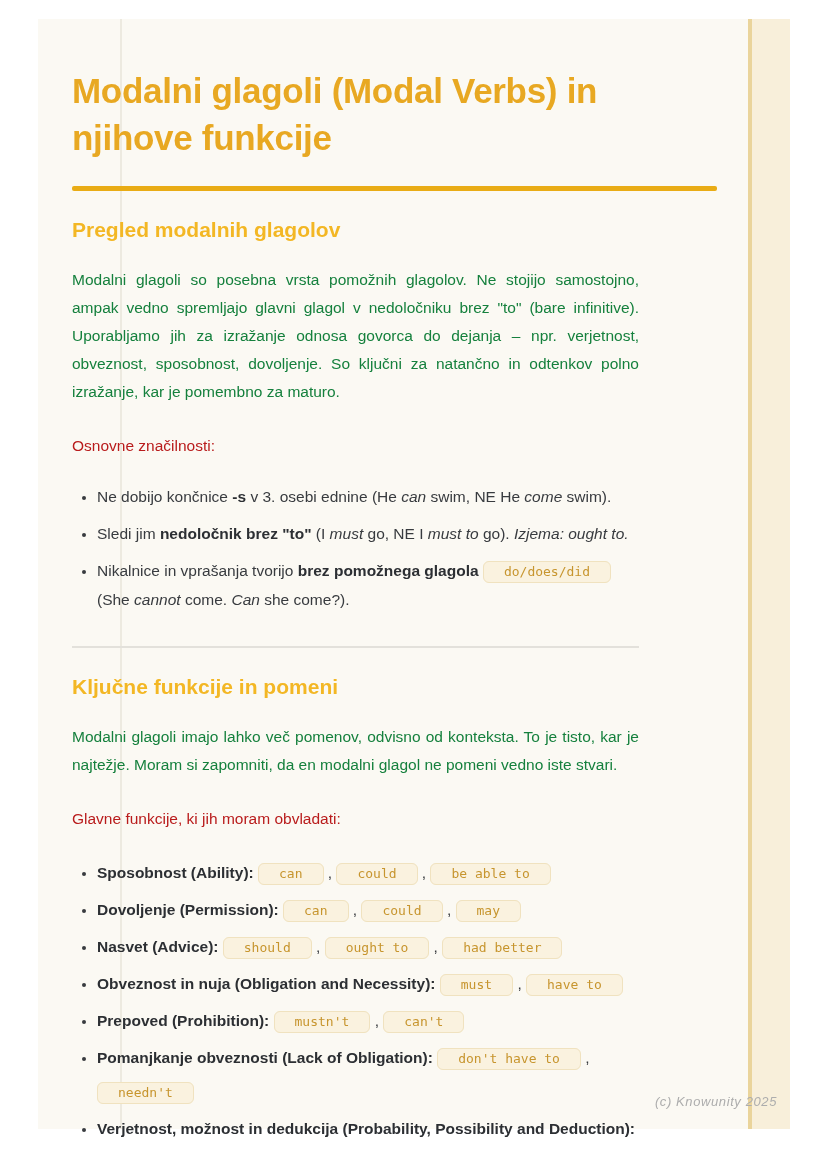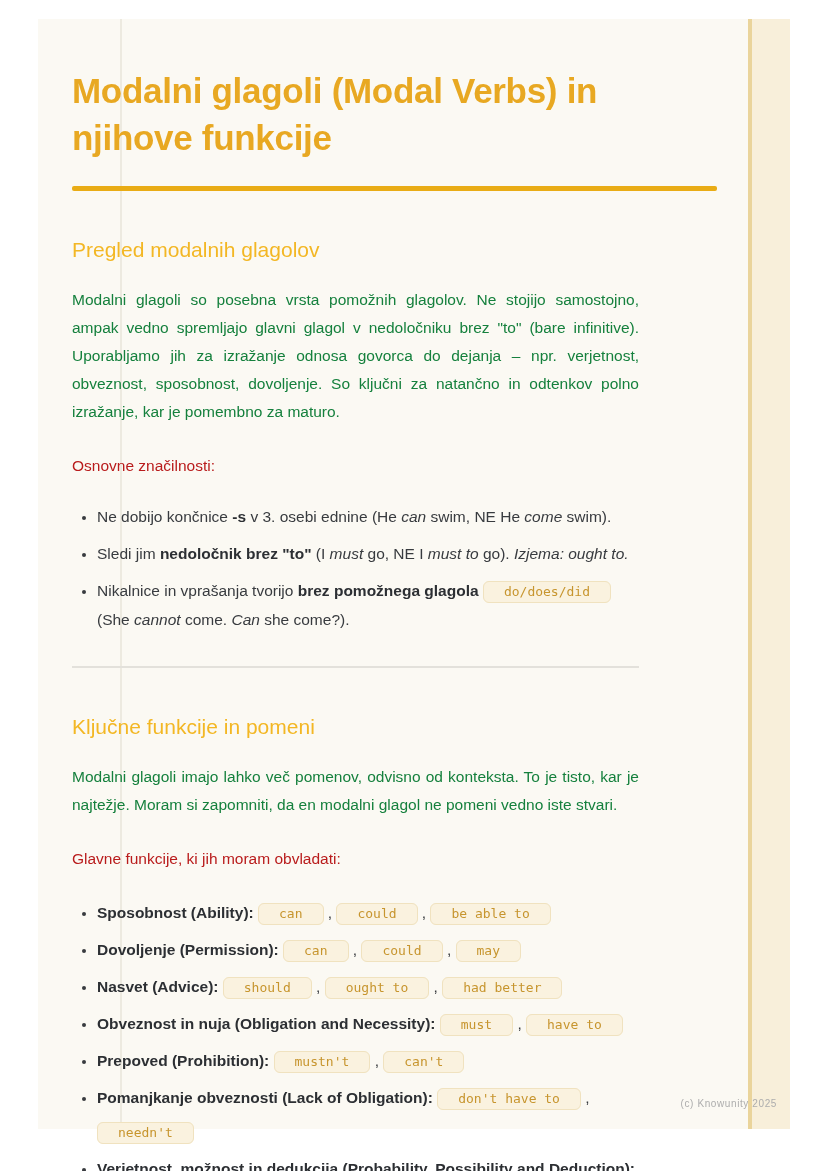--- a/index.html
+++ b/index.html
@@ -34,22 +34,22 @@
   h1.title{
     margin:0;max-width:632px;
     font-size:35px;line-height:47px;font-weight:bold;
     color:#E8A822;letter-spacing:-0.3px;
   }
   .title-rule{
     width:645px;height:5px;border-radius:2px;
     background:#E9AC15;margin-top:25px;
   }
   h2.section-heading{
-    margin:46px 0 0;
-    font-size:21px;line-height:26px;font-weight:normal;
+    margin:26px 0 0;
+    font-size:21px;line-height:26px;font-weight:bold;
     color:#F3B724;
   }
   p.body-par{
     margin:23px 0 0;max-width:567px;
     font-size:15.5px;line-height:28px;
     text-align:justify;color:#15803d;
   }
   p.list-intro{
     margin:28px 0 0;max-width:567px;
     font-size:15.5px;line-height:24px;color:#b91c1c;
@@ -75,21 +75,21 @@
     border-radius:6px;
     padding:2px 20px 3px;
     white-space:nowrap;
   }
   hr.divider{
     border:none;border-top:2px solid #E3E1DB;
     margin:32px 0 0;width:567px;
   }
   .watermark{
     position:absolute;right:13px;bottom:20px;z-index:2;
-    font-size:10px;color:#ADADAD;letter-spacing:0.6px;
+    font-size:13px;color:#ADADAD;letter-spacing:0.6px;font-style:italic;
   }
 </style>
 </head>
 <body>
 
 <div class="card">
   <div class="margin-line"></div>
   <div class="accent-band"></div>
   <div class="accent-line"></div>
 

